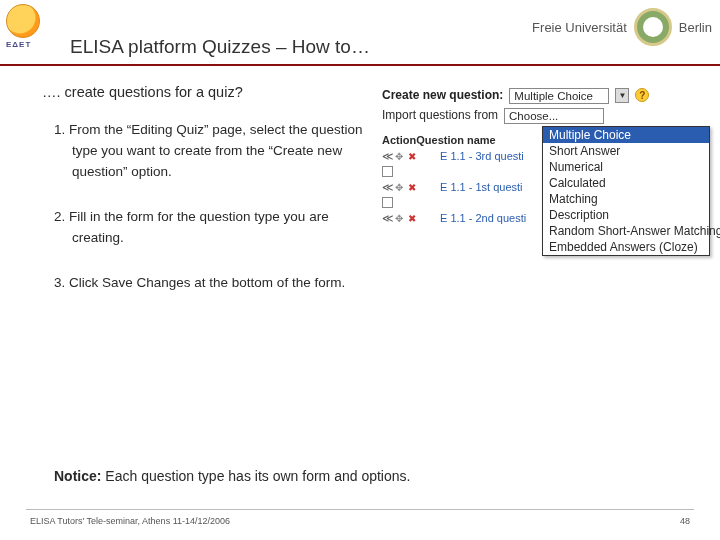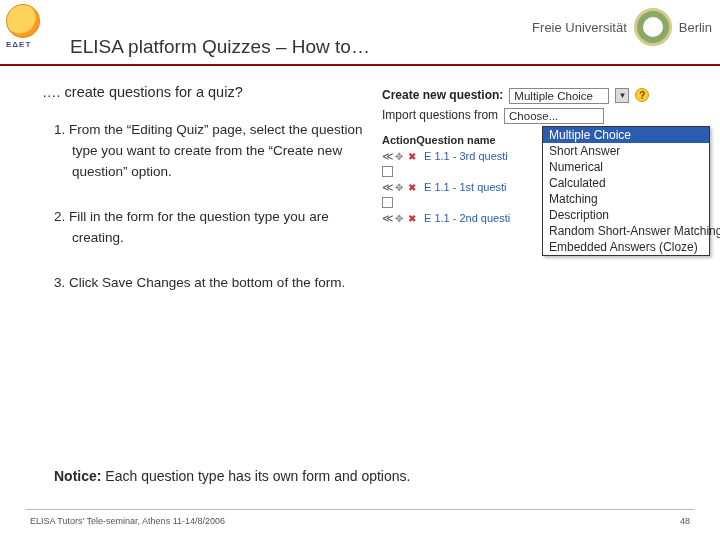--- a/index.html
+++ b/index.html
@@ -105,21 +105,21 @@
     font-size:12px; width:168px; z-index:5;
     box-shadow: 2px 2px 3px rgba(0,0,0,.25);
   }
   .dropdown-open .opt { padding:1px 6px; white-space:nowrap;}
   .dropdown-open .opt.sel { background:#2a5db0; color:#fff;}
   .grid-head {
     display:flex; gap:0; font-size:11px; font-weight:bold;
     margin-top:10px; margin-bottom:4px;
   }
   .qrow {
-    display:flex; align-items:center; gap:4px;
+    display:flex; align-items:center; gap:20px;
     font-size:11px; margin:4px 0; color:#333;
   }
   .qrow .icons { display:flex; gap:1px; align-items:center;}
   .ico { width:12px; height:12px; display:inline-block;}
   .ico.move::before{content:"≪"; font-size:11px; color:#555;}
   .ico.hand::before{content:"✥"; font-size:10px; color:#888;}
   .ico.del::before{content:"✖"; font-size:10px; color:#c33;}
   .chk { width:11px; height:11px; border:1px solid #888; display:inline-block;}
   .qname { color:#2a5db0; }
   .pree { color:#2a5db0; font-size:11px; position:absolute; right:2px; top:56px;}
@@ -214,14 +214,14 @@
       <span class="qname">E 1.1 - 2nd questi</span>
     </div>
   </div>
 </div>
 
 <div class="notice">
   <span class="nb">Notice:</span><span> Each question type has its own form and options.</span>
 </div>
 
 <div class="footer-line"></div>
-<div class="footer-left">ELISA Tutors' Tele-seminar, Athens 11-14/8/2006</div>
+<div class="footer-left">ELISA Tutors' Tele-seminar, Athens 11-14/12/2006</div>
 <div class="footer-right">48</div>
 
 </body></html>

